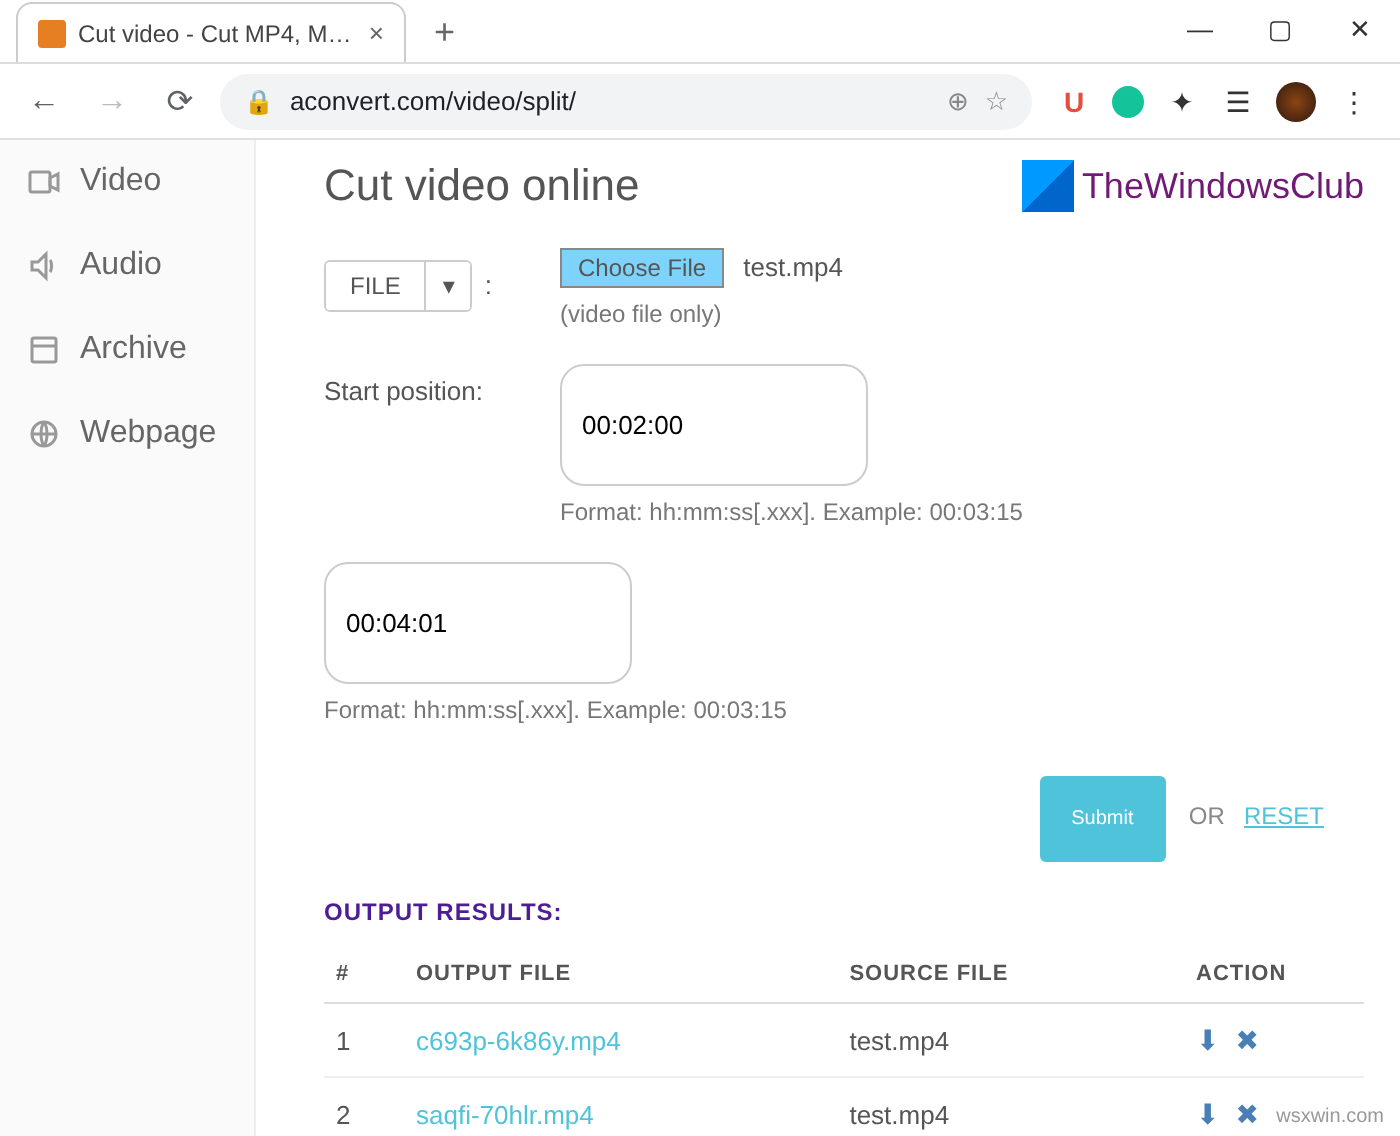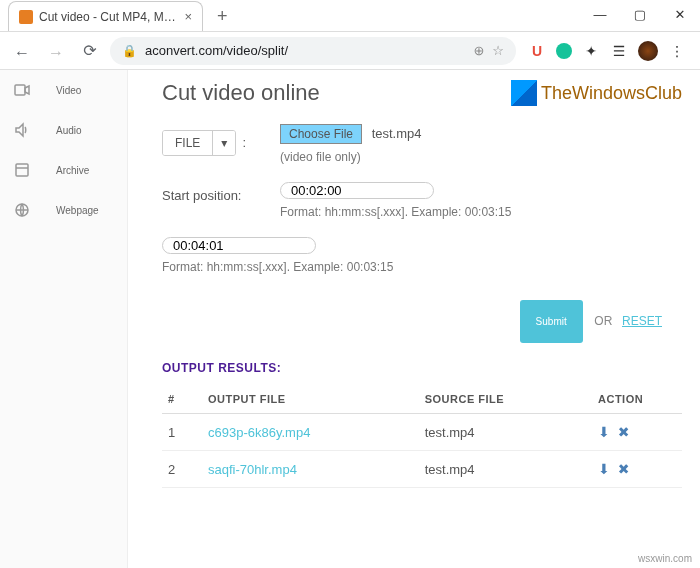--- a/index.html
+++ b/index.html
@@ -16,36 +16,36 @@
 .navbtn{width:28px;height:28px;display:flex;align-items:center;justify-content:center;color:#5f6368;font-size:16px;border-radius:50%}
 .navbtn.disabled{color:#bbb}
 .addr{flex:1;height:28px;background:#f1f3f4;border-radius:14px;display:flex;align-items:center;padding:0 12px;gap:8px;font-size:13px;color:#5f6368}
 .addr .lock{font-size:12px}
 .addr .url{flex:1;color:#202124}
 .ext{display:flex;align-items:center;gap:10px;padding:0 6px}
 .ext-icon{width:18px;height:18px;display:flex;align-items:center;justify-content:center;font-size:14px}
 .avatar{width:20px;height:20px;border-radius:50%;background:radial-gradient(circle,#8b4513,#2c1810)}
 .page{display:flex;height:498px}
 .sidebar{width:128px;background:#fafafa;border-right:1px solid #eee}
-.side-item{display:flex;align-items:center;gap:26px;padding:12px 14px;color:#666;font-size:10px}
+.side-item{display:flex;align-items:center;gap:10px;padding:12px 14px;color:#666;font-size:16px}
 .side-item svg{width:16px;height:16px;fill:none;stroke:#999;stroke-width:1.5}
 .main{flex:1;padding:10px 18px 0 34px;overflow:hidden;color:#555}
 .header{display:flex;align-items:center;margin-bottom:18px}
 .header h1{font-size:22px;font-weight:normal;color:#555;flex:1}
-.logo{display:flex;align-items:center;gap:4px;font-size:18px;color:#a16207}
+.logo{display:flex;align-items:center;gap:4px;font-size:18px;color:#701a75}
 .logo-sq{width:26px;height:26px;background:linear-gradient(135deg,#0099ff 0%,#0099ff 50%,#0066cc 50%,#0066cc 100%)}
 .form-row{display:flex;margin-bottom:18px}
 .form-label{width:118px;padding-top:6px;font-size:13px;color:#555}
 .form-ctrl{flex:1}
 .file-btn-grp{display:inline-flex;border:1px solid #ccc;border-radius:3px;overflow:hidden;margin-right:6px}
 .file-btn-grp .fb{padding:5px 12px;font-size:12px;background:#fff}
 .file-btn-grp .fb+.fb{border-left:1px solid #ccc;padding:5px 8px}
 .choose-file{display:inline-block;border:1px solid #888;background:#7dd3fc;padding:2px 8px;font-size:12px;margin-right:6px}
 .hint{font-size:12px;color:#777;margin-top:6px}
-input[type=text]{width:154px;padding:0 10px;border:1px solid #ccc;border-radius:12px;font-size:13px}
+input[type=text]{width:154px;padding:22px 10px;border:1px solid #ccc;border-radius:12px;font-size:13px}
 .actions{text-align:right;padding:8px 20px 18px 0}
 .submit{background:#4fc3d9;color:#fff;border:none;padding:16px 16px;border-radius:3px;font-size:10px;margin-right:8px}
 .or{color:#888;font-size:12px;margin-right:6px}
 .reset{color:#4fc3d9;font-size:12px;text-decoration:underline}
 .results-title{font-size:12px;font-weight:bold;letter-spacing:0.5px;margin-bottom:10px;color:#4c1d95}
 table{width:100%;border-collapse:collapse;font-size:13px}
 th{text-align:left;padding:8px 6px;font-size:11px;letter-spacing:0.5px;color:#555;border-bottom:1px solid #ddd}
 td{padding:10px 6px;border-bottom:1px solid #eee}
 td .link{color:#4fc3d9}
 .act-icons{color:#4a7fb5;font-size:14px;display:flex;gap:8px}

